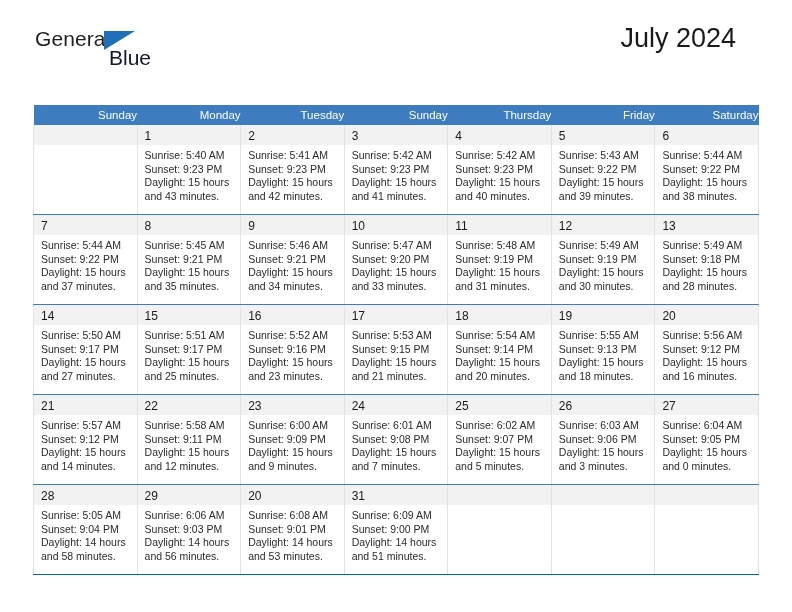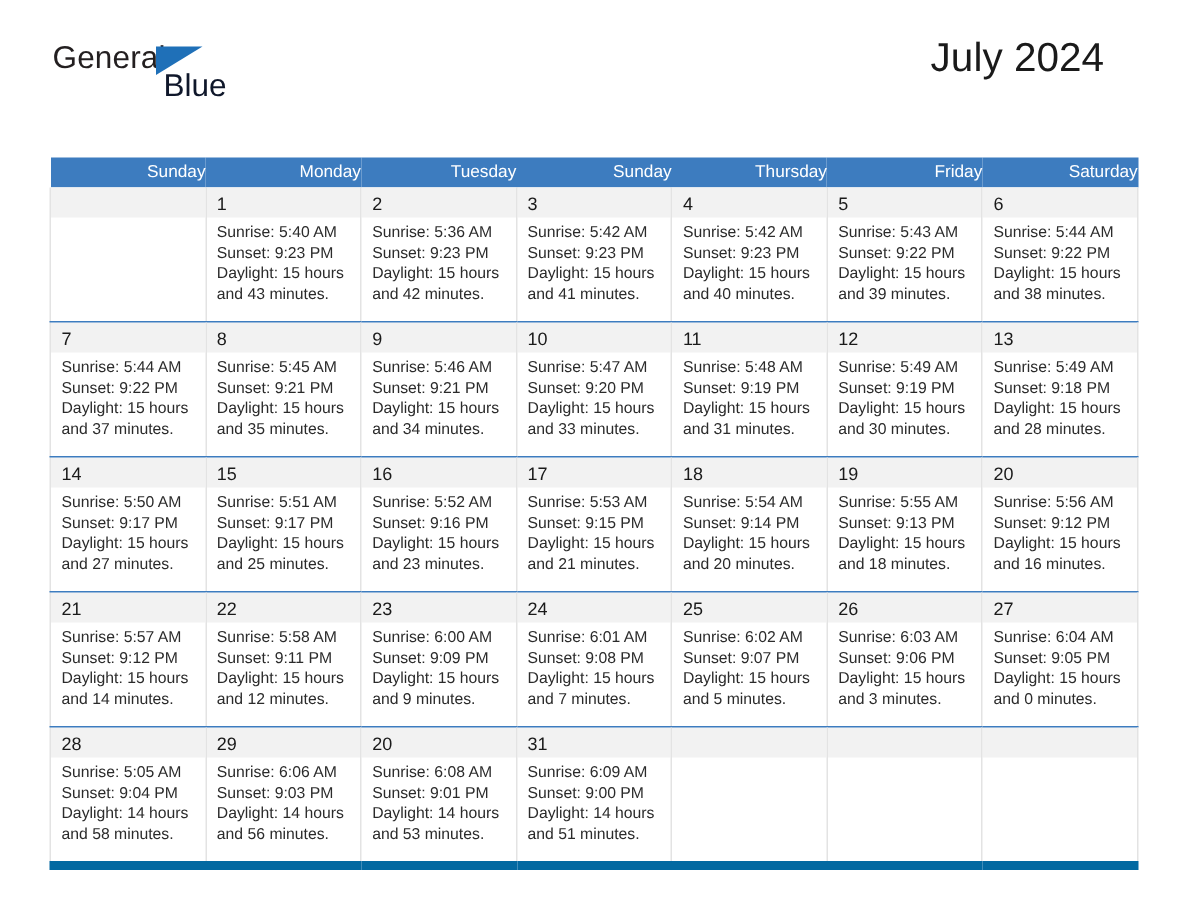--- a/index.html
+++ b/index.html
@@ -108,21 +108,21 @@
   .calendar td {
     vertical-align: top;
     padding: 0;
     border-left: 1px solid #e3e3e3;
     border-right: 1px solid #e3e3e3;
     border-bottom: 1px solid #3d7cbf;
     height: 89px;
     background: #ffffff;
   }
   .calendar tr.week:last-child td {
-    border-bottom: 6px solid #0369a1;
+    border-bottom: 1px solid #0369a1;
     margin-left: 23px;
   }
   .calendar td.empty {
     background: #ffffff;
   }
 
   .daynum {
     background: #f2f2f2;
     font-size: 12px;
     color: #1a1a1a;
@@ -185,21 +185,21 @@
             <div class="info">
               <div>Sunrise: 5:40 AM</div>
               <div>Sunset: 9:23 PM</div>
               <div>Daylight: 15 hours</div>
               <div>and 43 minutes.</div>
             </div>
           </td>
           <td>
             <div class="daynum">2</div>
             <div class="info">
-              <div>Sunrise: 5:36 AM</div>
+              <div>Sunrise: 5:41 AM</div>
               <div>Sunset: 9:23 PM</div>
               <div>Daylight: 15 hours</div>
               <div>and 42 minutes.</div>
             </div>
           </td>
           <td>
             <div class="daynum">3</div>
             <div class="info">
               <div>Sunrise: 5:42 AM</div>
               <div>Sunset: 9:23 PM</div>

